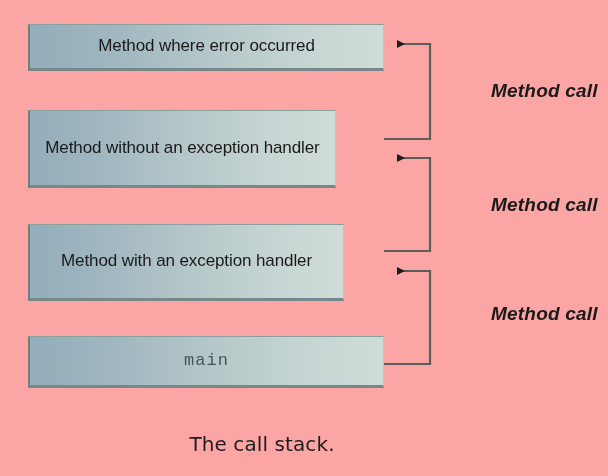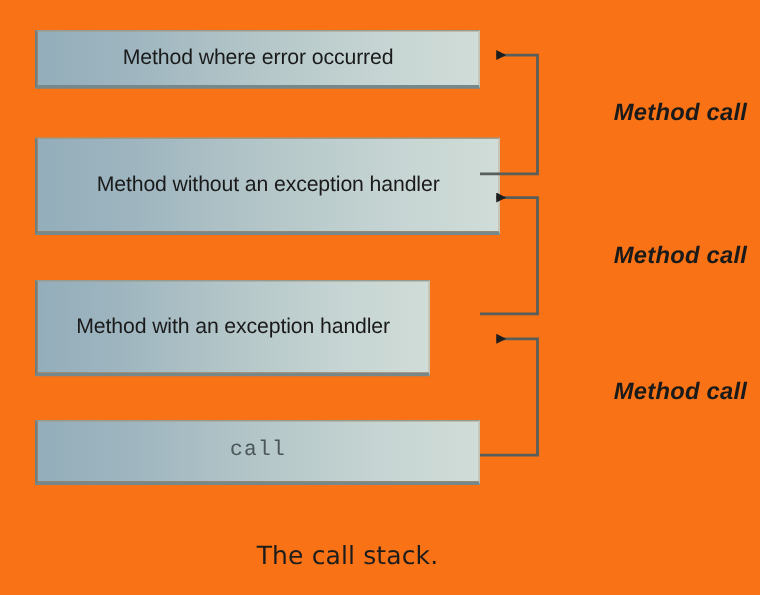--- a/index.html
+++ b/index.html
@@ -10,21 +10,21 @@
     width: 608px;
     height: 476px;
     background: #d7ddd3;
     font-family: "Liberation Sans", sans-serif;
     overflow: hidden;
   }
   #canvas {
     position: relative;
     width: 608px;
     height: 476px;
-    background: #f97316;
+    background: #fca5a5;
   }
 
   
   .frame {
     position: absolute;
     box-sizing: border-box;
     background: linear-gradient(to right, #93adba 0%, #9fb6c0 22%, #b4c6c8 50%, #c6d5d3 78%, #d0dcd7 100%);
     border-top: 1px solid #8c9f9f;
     border-left: 2px solid #6f7f80;
     border-right: 1px solid #b9c6c2;
@@ -44,21 +44,21 @@
     width: 100%;
   }
   .frame.mono .label {
     font-family: "Liberation Mono", "DejaVu Sans Mono", monospace;
     font-size: 17px;
     color: #4a5558;
     letter-spacing: 1px;
   }
 
   #frame-0 { left: 28px;  top: 24px;  width: 356px; height: 47px; }
-  #frame-1 { left: 28px;  top: 110px; width: 372px; height: 78px; }
+  #frame-1 { left: 28px;  top: 110px; width: 308px; height: 78px; }
   #frame-2 { left: 28px;  top: 224px; width: 316px; height: 77px; }
   #frame-3 { left: 28px;  top: 336px; width: 356px; height: 52px; }
 
   
   #connectors {
     position: absolute;
     left: 0;
     top: 0;
     width: 608px;
     height: 476px;
@@ -77,21 +77,21 @@
     letter-spacing: 0.2px;
     margin-left: 43px;
   }
   #call-label-0 { left: 448px; top: 80px; }
   #call-label-1 { left: 448px; top: 194px; }
   #call-label-2 { left: 448px; top: 303px; }
 
   
   #caption {
     position: absolute;
-    left: 16px;
+    left: 0;
     top: 432px;
     width: 524px;
     text-align: center;
     font-family: "DejaVu Sans", sans-serif;
     font-size: 20px;
     color: #1d1d1d;
     letter-spacing: 0.1px;
   }
 </style>
 </head>
@@ -105,21 +105,21 @@
 
   <div class="frame" id="frame-1">
     <span class="label">Method without an exception handler</span>
   </div>
 
   <div class="frame" id="frame-2">
     <span class="label">Method with an exception handler</span>
   </div>
 
   <div class="frame mono" id="frame-3">
-    <span class="label">call</span>
+    <span class="label">main</span>
   </div>
 
   <svg id="connectors" viewBox="0 0 608 476" xmlns="http://www.w3.org/2000/svg">
     <defs>
       <marker id="arrowhead" markerWidth="9" markerHeight="8" refX="8" refY="4" orient="auto" markerUnits="userSpaceOnUse">
         <path d="M8,0 L8,8 L0,4 Z" fill="#1d1d1d"></path>
       </marker>
     </defs>
 
     <path d="M384,139 L430,139 L430,44 L397,44" fill="none" stroke="#595e5b" stroke-width="2.2" marker-end="url(#arrowhead)"></path>

